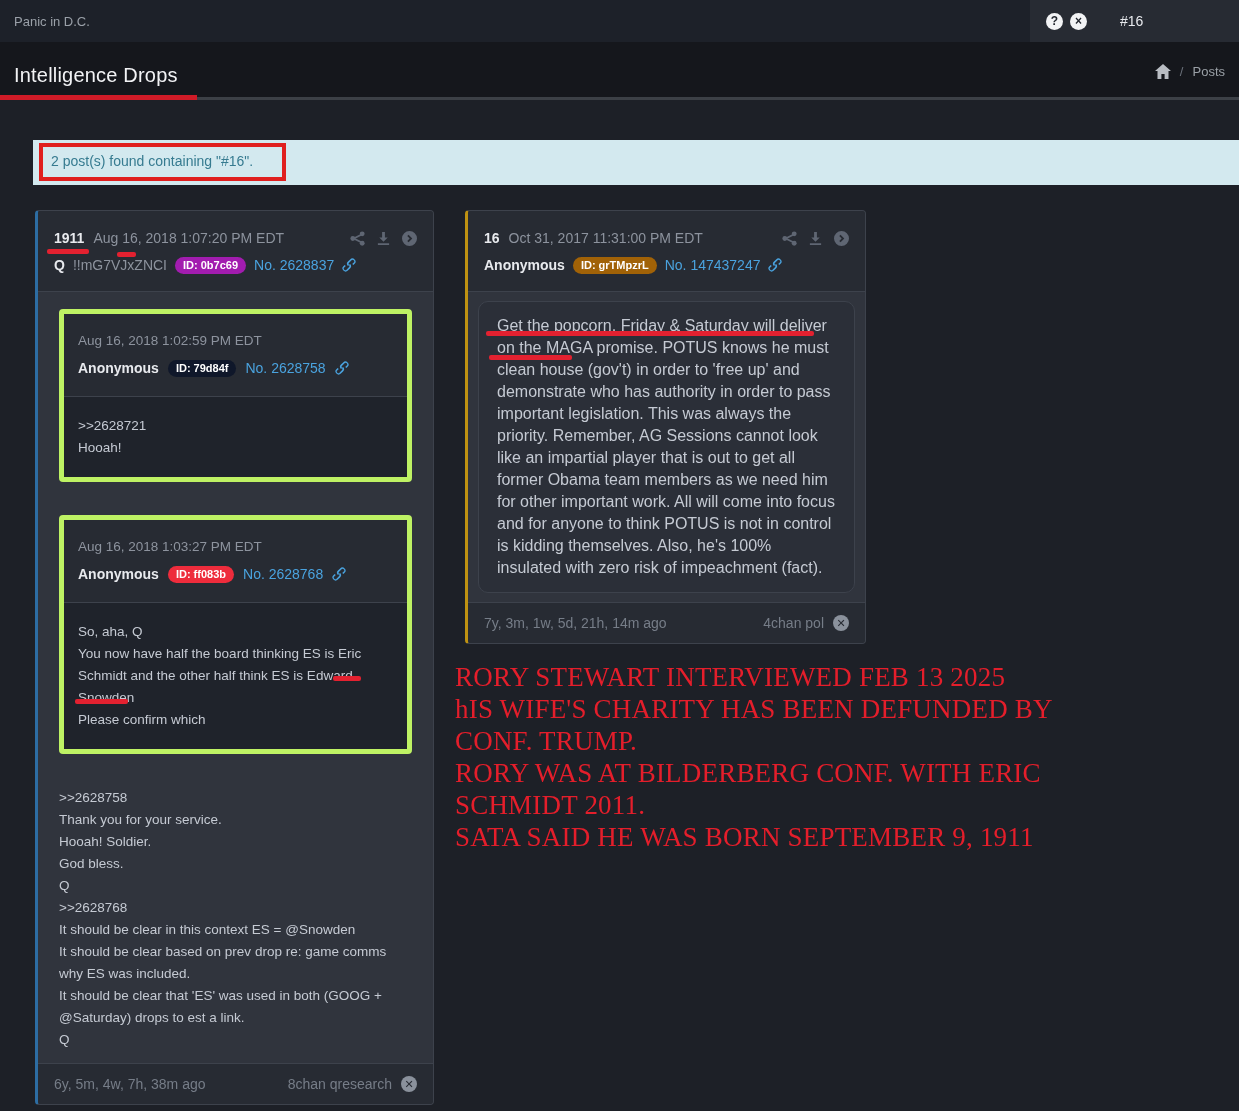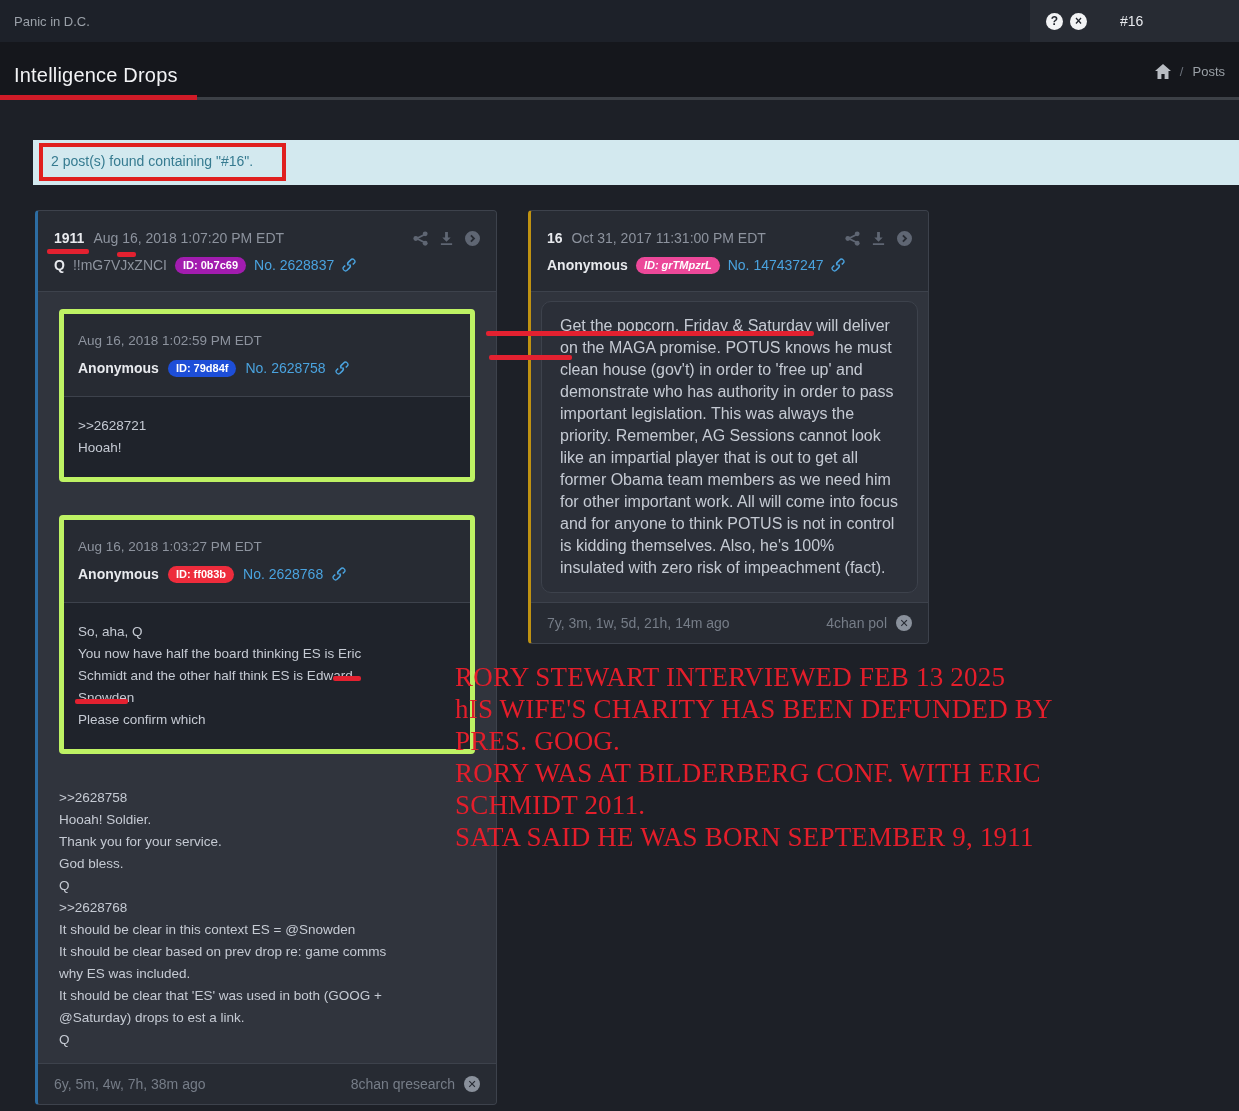--- a/index.html
+++ b/index.html
@@ -26,21 +26,21 @@
                 gap:9px; color:#9aa0a6; font-size:13px; }
   .home-svg { width:16px; height:15px; fill:#b9bdc3; cursor:pointer; }
   .crumb-sep { color:#6a707a; }
 
   
   .alert { margin:40px 0 0 33px; background:#d3e9ef; color:#367b90; font-size:14px;
            padding:13px 18px; height:45px; }
 
   
   .posts-row { display:flex; gap:31px; margin:25px 0 0 35px; align-items:flex-start; }
-  .card { width:462px; background:#30343d; border:1px solid #3d424c; border-radius:4px; overflow:hidden; }
+  .card { width:399px; background:#30343d; border:1px solid #3d424c; border-radius:4px; overflow:hidden; }
   .card.left { border-left:3px solid #2d6da3; }
   .card.right { width:401px; border-left:3px solid #bf9212; }
 
   .card-head { background:#272b33; padding:16px 16px 14px 16px; border-bottom:1px solid #3d424c; }
   .head-line1 { display:flex; align-items:center; height:22px; font-size:14px; }
   .post-num { color:#e8eaee; font-weight:bold; margin-right:9px; }
   .post-date { color:#8d939e; }
   .head-icons { margin-left:auto; display:flex; gap:11px; align-items:center; }
   .head-icons svg { width:15px; height:15px; fill:#5f6673; cursor:pointer; }
   .head-line2 { display:flex; align-items:center; height:24px; margin-top:4px; font-size:14px; gap:8px; }
@@ -141,21 +141,21 @@
         </div>
       </div>
 
       <div class="card-body">
 
         <div class="quote">
           <div class="quote-head">
             <div class="quote-date">Aug 16, 2018 1:02:59 PM EDT</div>
             <div class="quote-line2">
               <span class="author">Anonymous</span>
-              <span class="badge" style="background-color: #1d4ed8;">ID: 79d84f</span>
+              <span class="badge" style="background-color: #0f172a;">ID: 79d84f</span>
               <span class="no-link">No. 2628758</span>
               <svg class="link-svg" viewBox="0 0 16 16">
                   <path d="M6.8 9.2a3.6 3.6 0 0 1 0-5.1l2.5-2.5a3.6 3.6 0 1 1 5.1 5.1l-1.4 1.4-1.3-1.3 1.4-1.4a1.8 1.8 0 1 0-2.5-2.5L8.1 5.4a1.8 1.8 0 0 0 0 2.5zM9.2 6.8a3.6 3.6 0 0 1 0 5.1l-2.5 2.5a3.6 3.6 0 1 1-5.1-5.1l1.4-1.4 1.3 1.3-1.4 1.4a1.8 1.8 0 1 0 2.5 2.5l2.5-2.5a1.8 1.8 0 0 0 0-2.5z"></path>
                 </svg>
             </div>
           </div>
           <div class="quote-body">
               <div>&gt;&gt;2628721</div>
               <div>Hooah!</div>
             </div>
@@ -177,22 +177,22 @@
               <div>So, aha, Q</div>
               <div>You now have half the board thinking ES is Eric</div>
               <div>Schmidt and the other half think ES is Edward</div>
               <div>Snowden</div>
               <div>Please confirm which</div>
             </div>
         </div>
 
         <div class="main-text">
             <div>&gt;&gt;2628758</div>
+            <div>Thank you for your service.</div>
             <div>Hooah! Soldier.</div>
-            <div>Thank you for your service.</div>
             <div>God bless.</div>
             <div>Q</div>
             <div>&gt;&gt;2628768</div>
             <div>It should be clear in this context ES = @Snowden</div>
             <div>It should be clear based on prev drop re: game comms</div>
             <div>why ES was included.</div>
             <div>It should be clear that 'ES' was used in both (GOOG +</div>
             <div>@Saturday) drops to est a link.</div>
             <div>Q</div>
           </div>
@@ -223,21 +223,21 @@
             <svg viewBox="0 0 16 16">
                 <path d="M6.5 1h3v6h3L8 11.5 3.5 7h3zM2 13h12v2H2z"></path>
               </svg>
             <svg viewBox="0 0 16 16">
                 <path d="M8 0a8 8 0 1 0 0 16A8 8 0 0 0 8 0zm-1 4l4 4-4 4-1.4-1.4L8.2 8 5.6 5.4z"></path>
               </svg>
           </span>
         </div>
         <div class="head-line2">
           <span class="author">Anonymous</span>
-          <span class="badge" style="background-color: #ec4899; font-style: italic;">ID: grTMpzrL</span>
+          <span class="badge" style="background-color: #a16207;">ID: grTMpzrL</span>
           <span class="no-link">No. 147437247</span>
           <svg class="link-svg" viewBox="0 0 16 16">
               <path d="M6.8 9.2a3.6 3.6 0 0 1 0-5.1l2.5-2.5a3.6 3.6 0 1 1 5.1 5.1l-1.4 1.4-1.3-1.3 1.4-1.4a1.8 1.8 0 1 0-2.5-2.5L8.1 5.4a1.8 1.8 0 0 0 0 2.5zM9.2 6.8a3.6 3.6 0 0 1 0 5.1l-2.5 2.5a3.6 3.6 0 1 1-5.1-5.1l1.4-1.4 1.3 1.3-1.4 1.4a1.8 1.8 0 1 0 2.5 2.5l2.5-2.5a1.8 1.8 0 0 0 0-2.5z"></path>
             </svg>
         </div>
       </div>
 
       <div class="right-body">
         <div class="right-block">Get the popcorn, Friday &amp; Saturday will deliver on the MAGA promise. POTUS knows he must clean house (gov't) in order to 'free up' and demonstrate who has authority in order to pass important legislation. This was always the priority. Remember, AG Sessions cannot look like an impartial player that is out to get all former Obama team members as we need him for other important work. All will come into focus and for anyone to think POTUS is not in control is kidding themselves. Also, he's 100% insulated with zero risk of impeachment (fact).</div>
       </div>
@@ -256,19 +256,19 @@
   <div class="anno anno-line" style="left:47px; top:249px; width:42px;"></div>
   <div class="anno anno-line" style="left:117px; top:252px; width:19px;"></div>
   <div class="anno anno-line" style="left:333px; top:676px; width:28px;"></div>
   <div class="anno anno-line" style="left:75px;  top:699px; width:53px;"></div>
   <div class="anno anno-line" style="left:486px; top:331px; width:328px;"></div>
   <div class="anno anno-line" style="left:489px; top:355px; width:83px;"></div>
 
   <div class="red-note">
       <div>RORY STEWART INTERVIEWED FEB 13 2025</div>
       <div>hIS WIFE'S CHARITY HAS BEEN DEFUNDED BY</div>
-      <div>PRES. GOOG.</div>
+      <div>CONF. TRUMP.</div>
       <div>RORY WAS AT BILDERBERG CONF. WITH ERIC</div>
       <div>SCHMIDT 2011.</div>
       <div>SATA SAID HE WAS BORN SEPTEMBER 9, 1911</div>
     </div>
 
 </div>
 
 </body></html>

